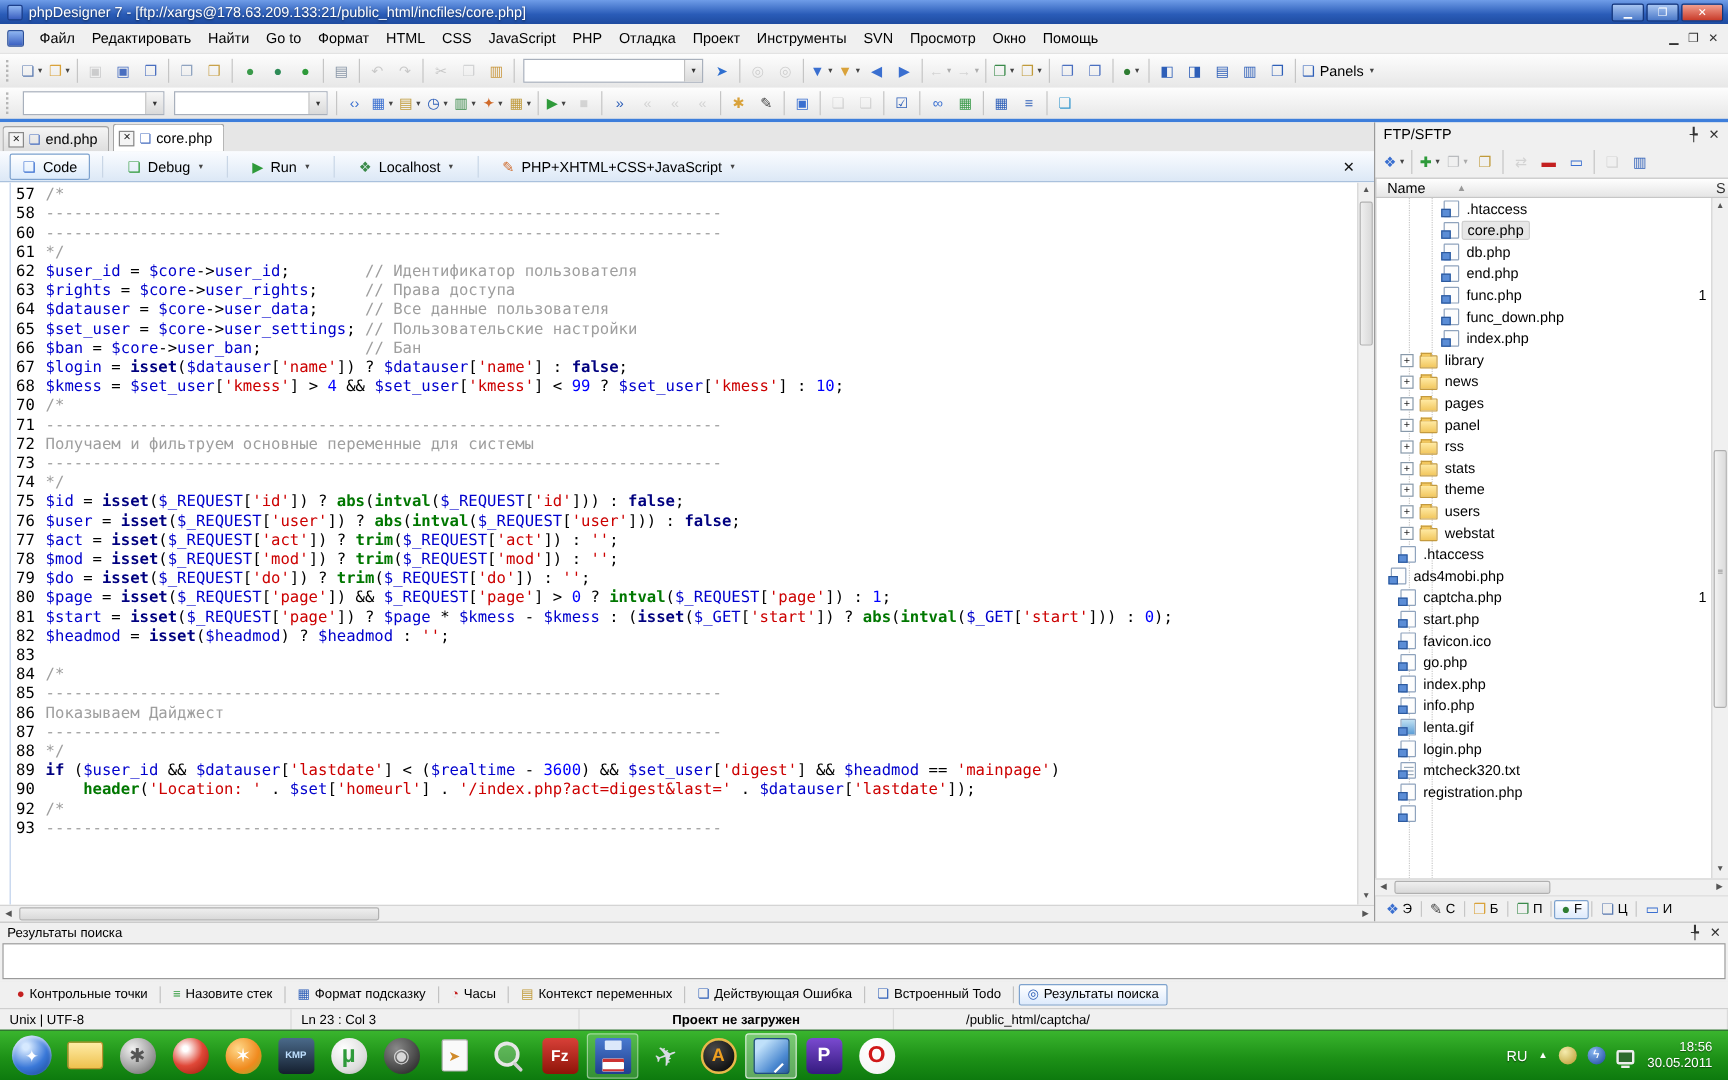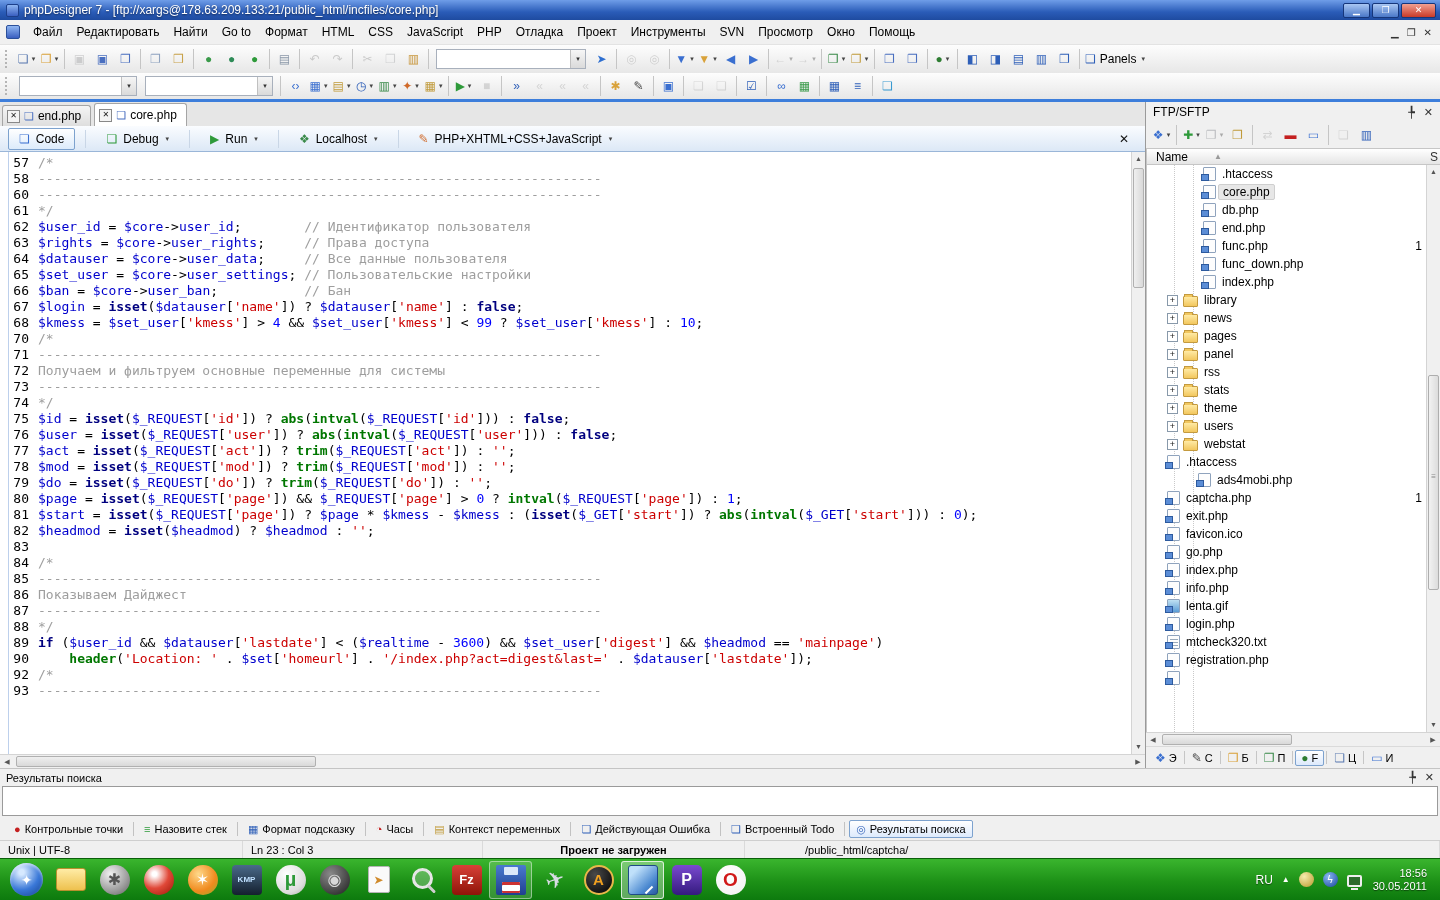--- a/index.html
+++ b/index.html
@@ -653,32 +653,32 @@
             </div>
             <div class="trow" style="padding-left: 20px;">
               <span class="texp">+</span>
               <span class="folico"></span>
               <span class="tlabel">webstat</span>
             </div>
             <div class="trow" style="padding-left: 20px;">
               <span class="fico"></span>
               <span class="tlabel">.htaccess</span>
             </div>
-            <div class="trow" style="padding-left: 23px; margin-left: 28px;">
+            <div class="trow" style="padding-left: 12px;">
               <span class="fico"></span>
               <span class="tlabel">ads4mobi.php</span>
             </div>
             <div class="trow" style="padding-left: 20px;">
               <span class="fico"></span>
               <span class="tlabel">captcha.php</span>
               <span class="tsize">1</span>
             </div>
             <div class="trow" style="padding-left: 20px;">
               <span class="fico"></span>
-              <span class="tlabel">exit.php</span>
+              <span class="tlabel">start.php</span>
             </div>
             <div class="trow" style="padding-left: 20px;">
               <span class="fico"></span>
               <span class="tlabel">favicon.ico</span>
             </div>
             <div class="trow" style="padding-left: 20px;">
               <span class="fico"></span>
               <span class="tlabel">go.php</span>
             </div>
             <div class="trow" style="padding-left: 20px;">

